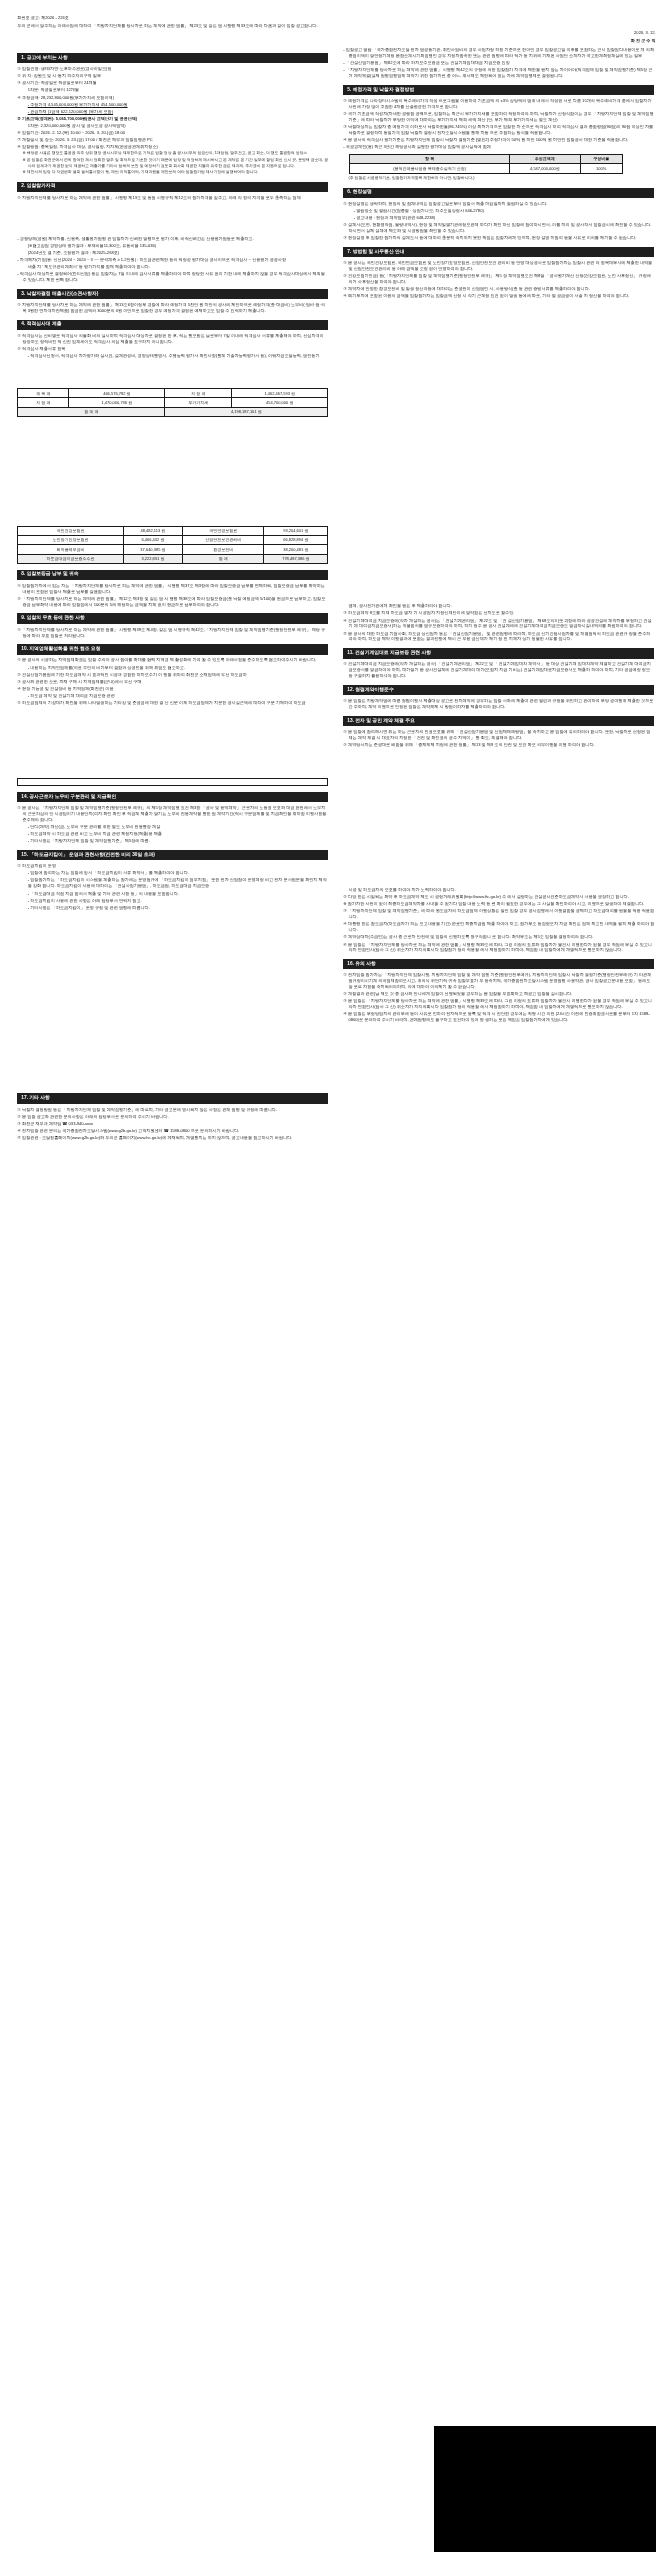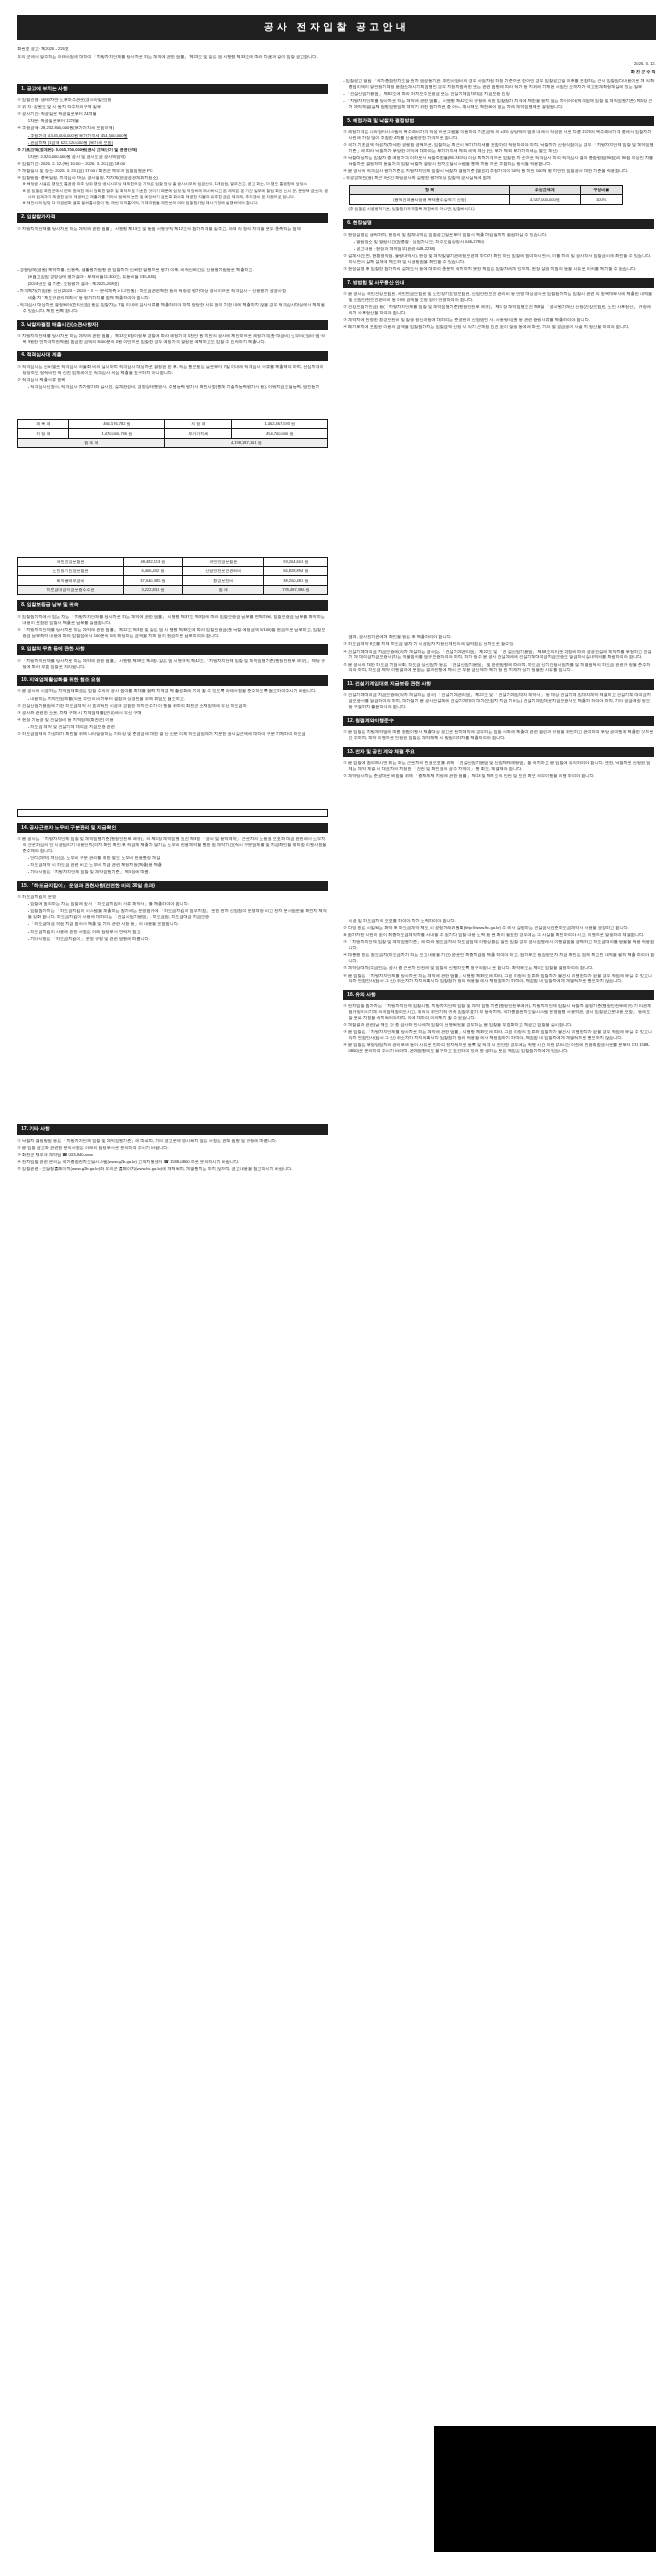--- a/index.html
+++ b/index.html
@@ -85,21 +85,20 @@
     width: 222px;
     height: 126px;
     background: #000;
   }
 </style>
 </head>
 <body>
 
 <div class="page">
 
-  <div class="title-bar">공사 전자입찰 공고안내</div>
 
   <div class="meta">
     <p>화번호 공고: 제2026 - 226호</p>
     <p>우리 군에서 발주하는 아래사업에 대하여 「지방자치단체를 당사자로 하는 계약에 관한 법률」 제23조 및 같은 법 시행령 제33조에 따라 다음과 같이 입찰 공고합니다.</p>
     <p class="right">2026. 3. 12.</p>
     <p class="right b">화 천 군 수  직</p>
   </div>
 
   <div class="cols">
 

